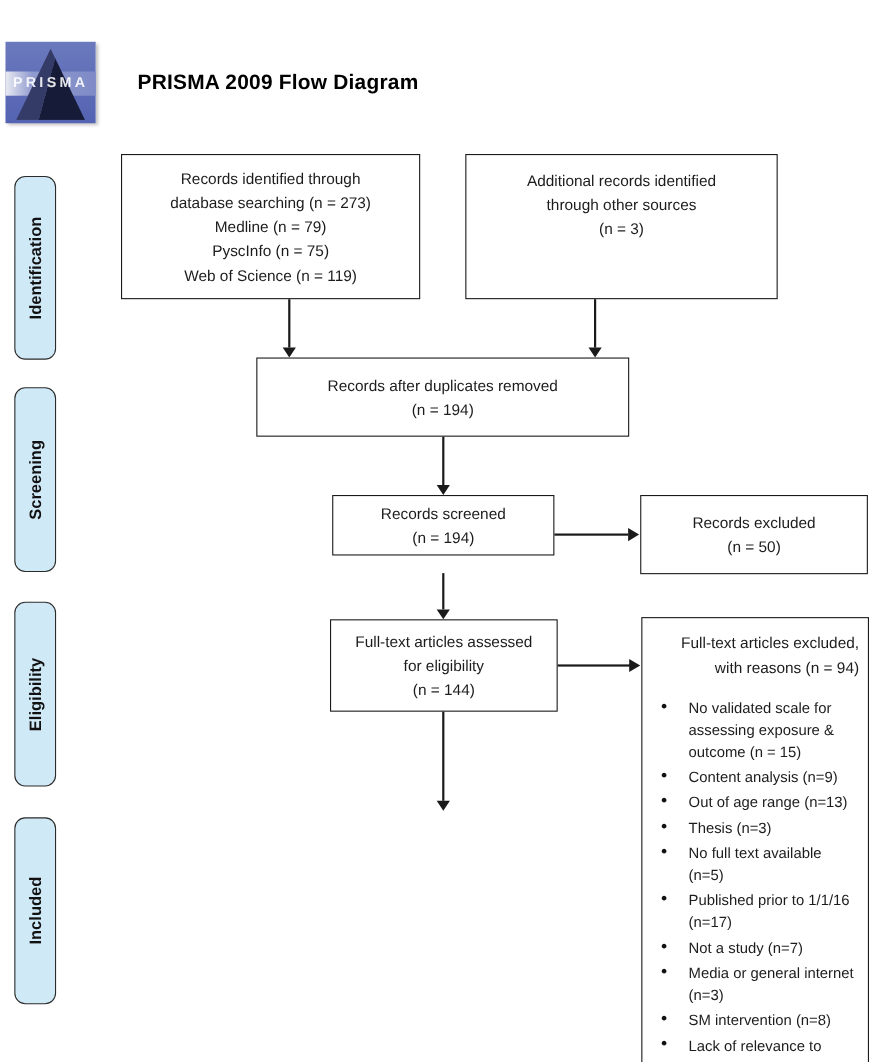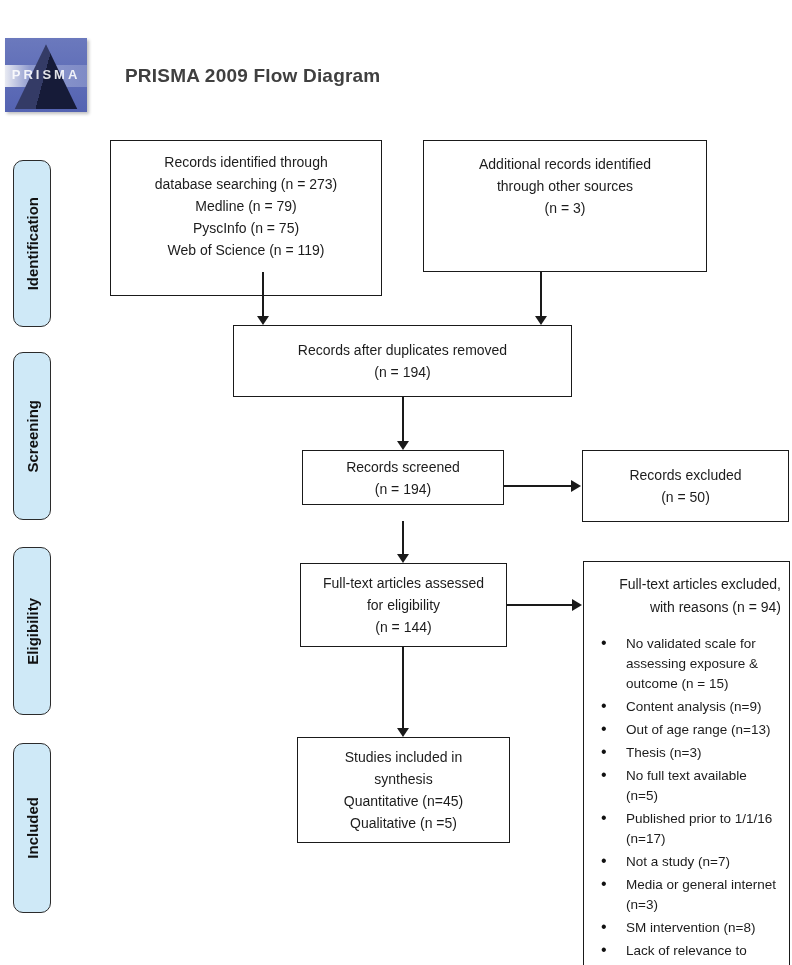--- a/index.html
+++ b/index.html
@@ -21,21 +21,21 @@
     position:absolute;left:7px;top:5px;width:68px;height:66px;
     background:linear-gradient(105deg,#343b66 48%,#161b38 48%);
     clip-path:polygon(50% 2%,4% 100%,96% 100%);
   }
   #logo .logo-word{
     position:absolute;left:0;top:29px;width:100%;text-align:center;
     font-size:13px;font-weight:bold;letter-spacing:3px;color:rgba(255,255,255,0.88);
     z-index:3;
   }
   #page-title{
-    position:absolute;left:125px;top:30px;font-size:19px;font-weight:bold;color:#404040;
+    position:absolute;left:125px;top:30px;font-size:19px;font-weight:bold;color:#000000;
     letter-spacing:0.2px;
   }
   
   .stage{
     position:absolute;left:13px;width:38px;
     background:#cfe9f7;border:1.5px solid #2b2b2b;border-radius:10px;
     display:flex;align-items:center;justify-content:center;box-sizing:border-box;
   }
   .stage span{
     writing-mode:vertical-rl;transform:rotate(180deg);
@@ -45,21 +45,21 @@
   #stage-screening{top:317px;height:168px;}
   #stage-eligibility{top:512px;height:168px;}
   #stage-included{top:708px;height:170px;}
   
   .fbox{
     position:absolute;background:#fff;border:1.5px solid #1a1a1a;box-sizing:border-box;
     display:flex;flex-direction:column;align-items:center;text-align:center;
     font-size:14px;line-height:22px;
   }
   .fbox .ln{display:block;width:100%;}
-  #box-identified{left:110px;top:105px;width:272px;height:156px;padding-top:10px;}
+  #box-identified{left:110px;top:105px;width:272px;height:132px;padding-top:10px;}
   #box-additional{left:423px;top:105px;width:284px;height:132px;padding-top:12px;}
   #box-duplicates{left:233px;top:290px;width:339px;height:72px;justify-content:center;}
   #box-screened{left:302px;top:415px;width:202px;height:55px;justify-content:center;}
   #box-excluded{left:582px;top:415px;width:207px;height:72px;justify-content:center;}
   #box-fulltext{left:300px;top:528px;width:207px;height:84px;justify-content:center;}
   #box-included-synthesis{left:297px;top:702px;width:213px;height:106px;justify-content:center;}
   #box-reasons{
     left:583px;top:526px;width:207px;height:430px;
     padding:10px 8px 6px 10px;align-items:flex-end;
   }
@@ -172,20 +172,14 @@
       <li>Not a study (n=7)</li>
       <li>Media or general internet (n=3)</li>
       <li>SM intervention (n=8)</li>
       <li>Lack of relevance to research question (n=8)</li>
     </ul>
   </div>
 
   <div class="vline" style="left:402px;top:612px;height:81px;"></div>
   <div class="ah-down" style="left:397px;top:693px;"></div>
 
-  <div class="fbox" id="box-included-synthesis">
-    <span class="ln">Studies included in</span>
-    <span class="ln">synthesis</span>
-    <span class="ln">Quantitative (n=45)</span>
-    <span class="ln">Qualitative (n =5)</span>
-  </div>
 
 </div>
 
 </body></html>

